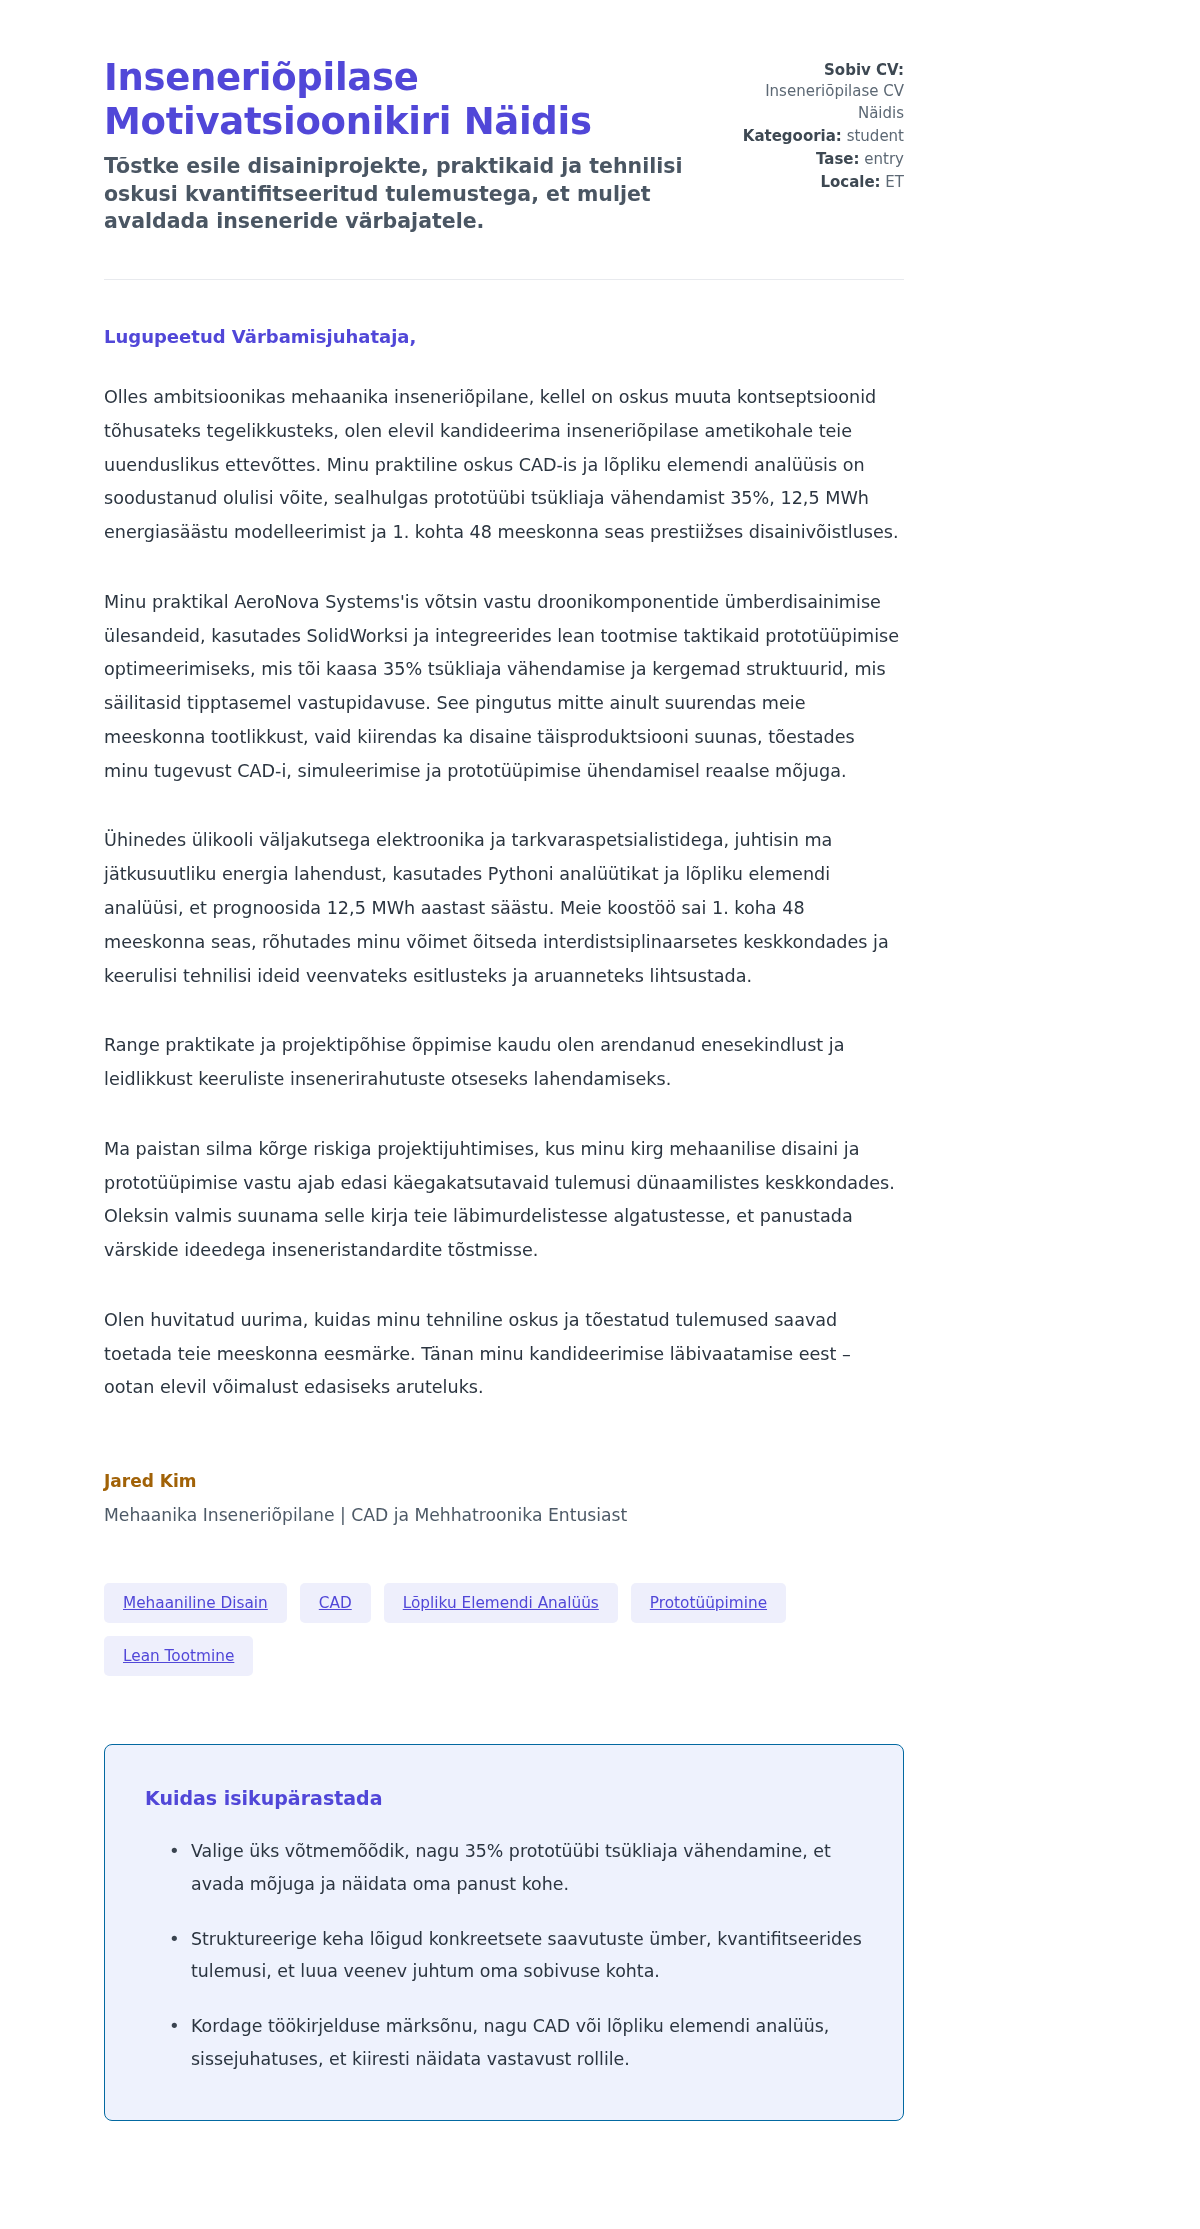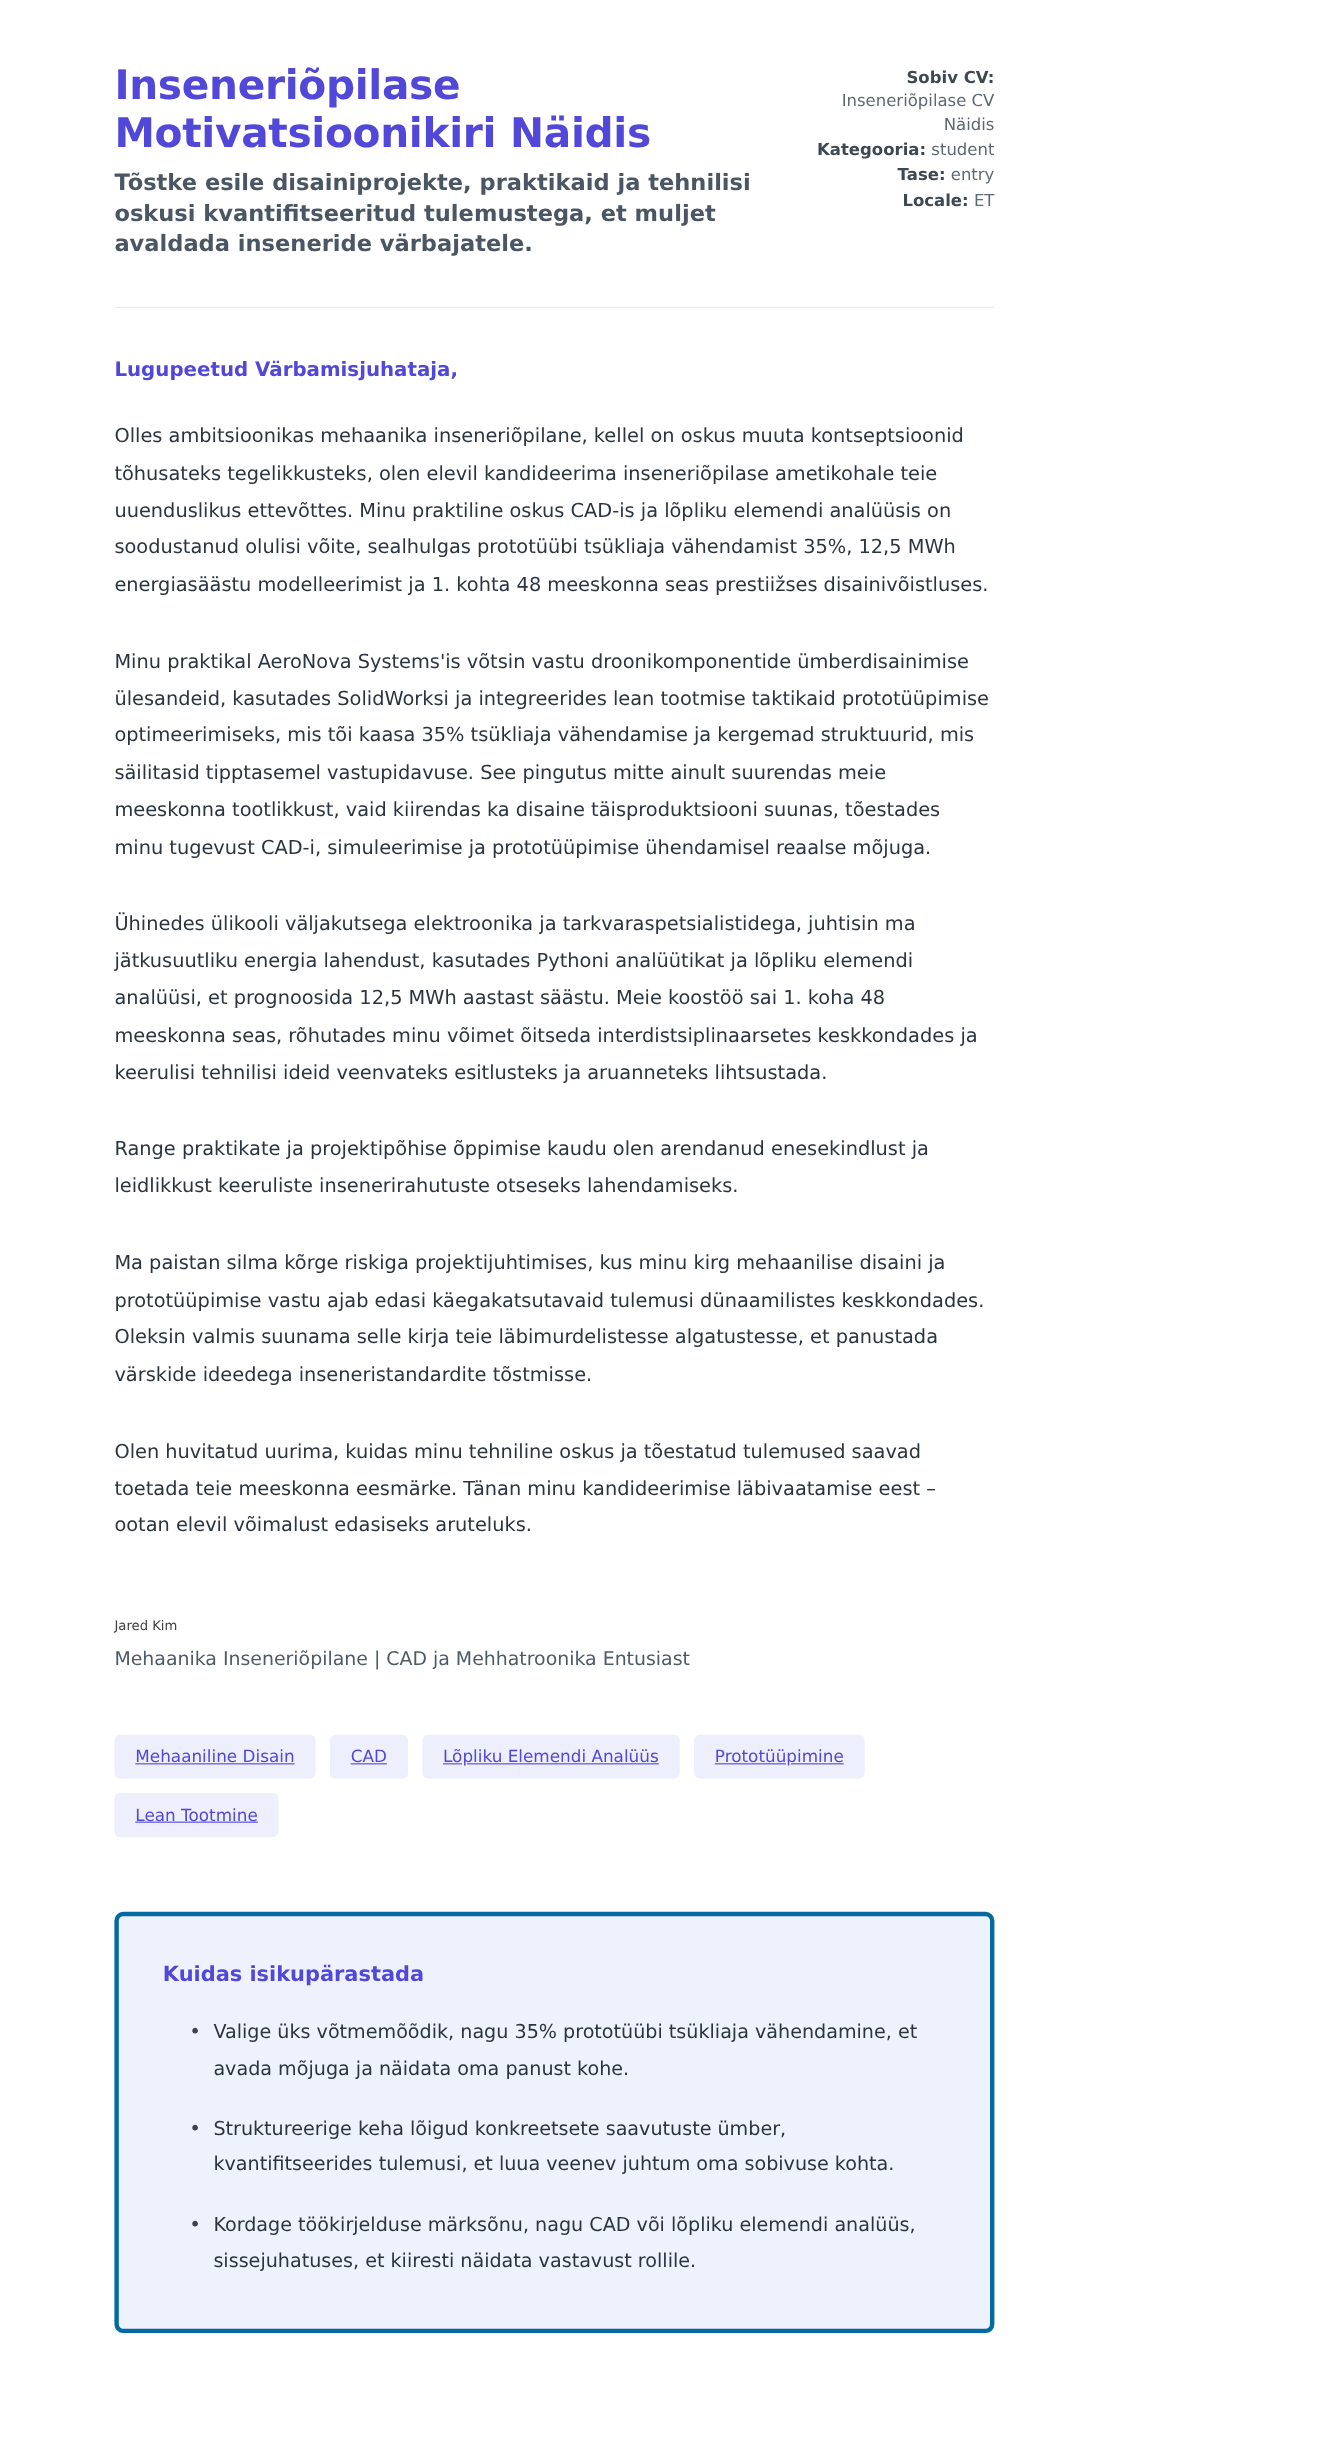--- a/index.html
+++ b/index.html
@@ -87,23 +87,23 @@
     line-height: 1.92;
     color: #2b3540;
   }
 
   
   .signature {
     margin-top: 66px;
   }
   .sig-name {
     margin: 0;
-    font-size: 12px;
-    font-weight: 400;
-    color: #404040;
+    font-size: 17px;
+    font-weight: 700;
+    color: #a16207;
   }
   .sig-role {
     margin: 14px 0 0 0;
     font-size: 17.2px;
     color: #4d5a67;
   }
 
   
   .tag-row {
     display: flex;
@@ -119,21 +119,21 @@
     border-radius: 5px;
     white-space: nowrap;
     text-decoration: underline;
   }
 
   
   .callout {
     margin-top: 68px;
     margin-bottom: 60px;
     background: #eef2fd;
-    border: 4px solid #0369a1;
+    border: 1px solid #0369a1;
     border-radius: 8px;
     padding: 42px 40px 44px 40px;
   }
   .callout-title {
     margin: 0 0 26px 0;
     font-size: 19px;
     font-weight: 700;
     color: #5147d8;
   }
   .callout-list {

